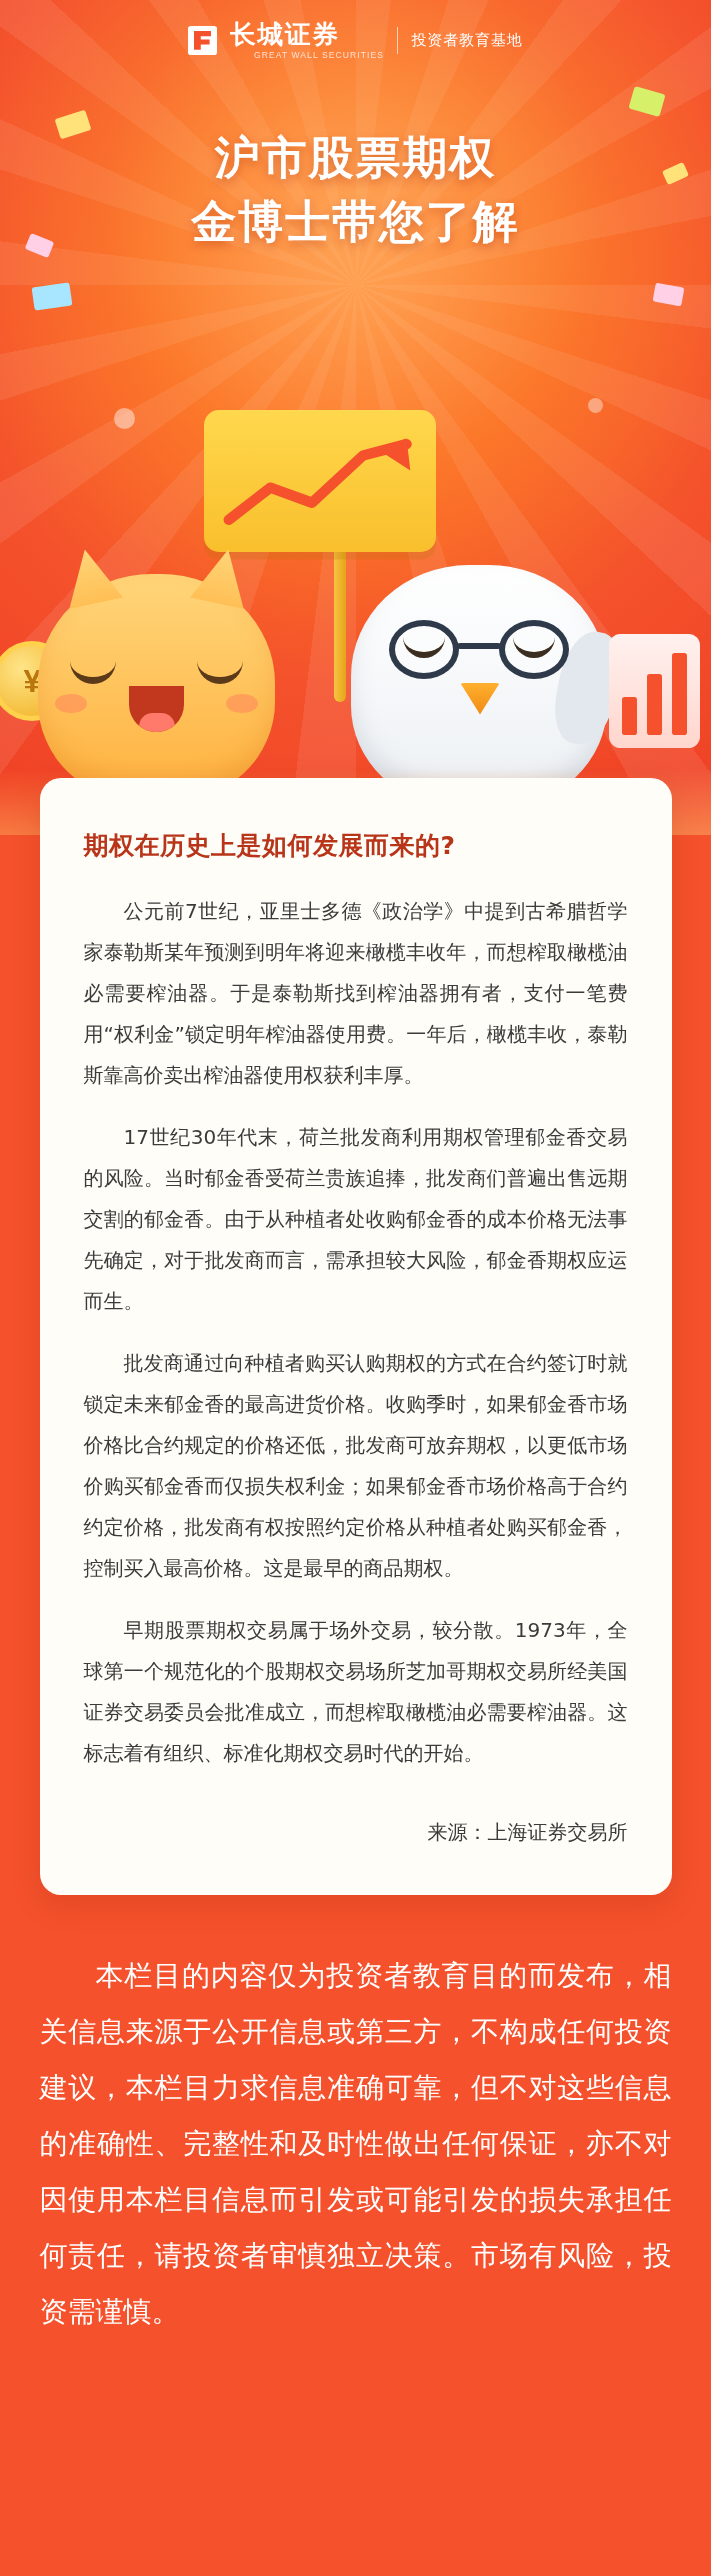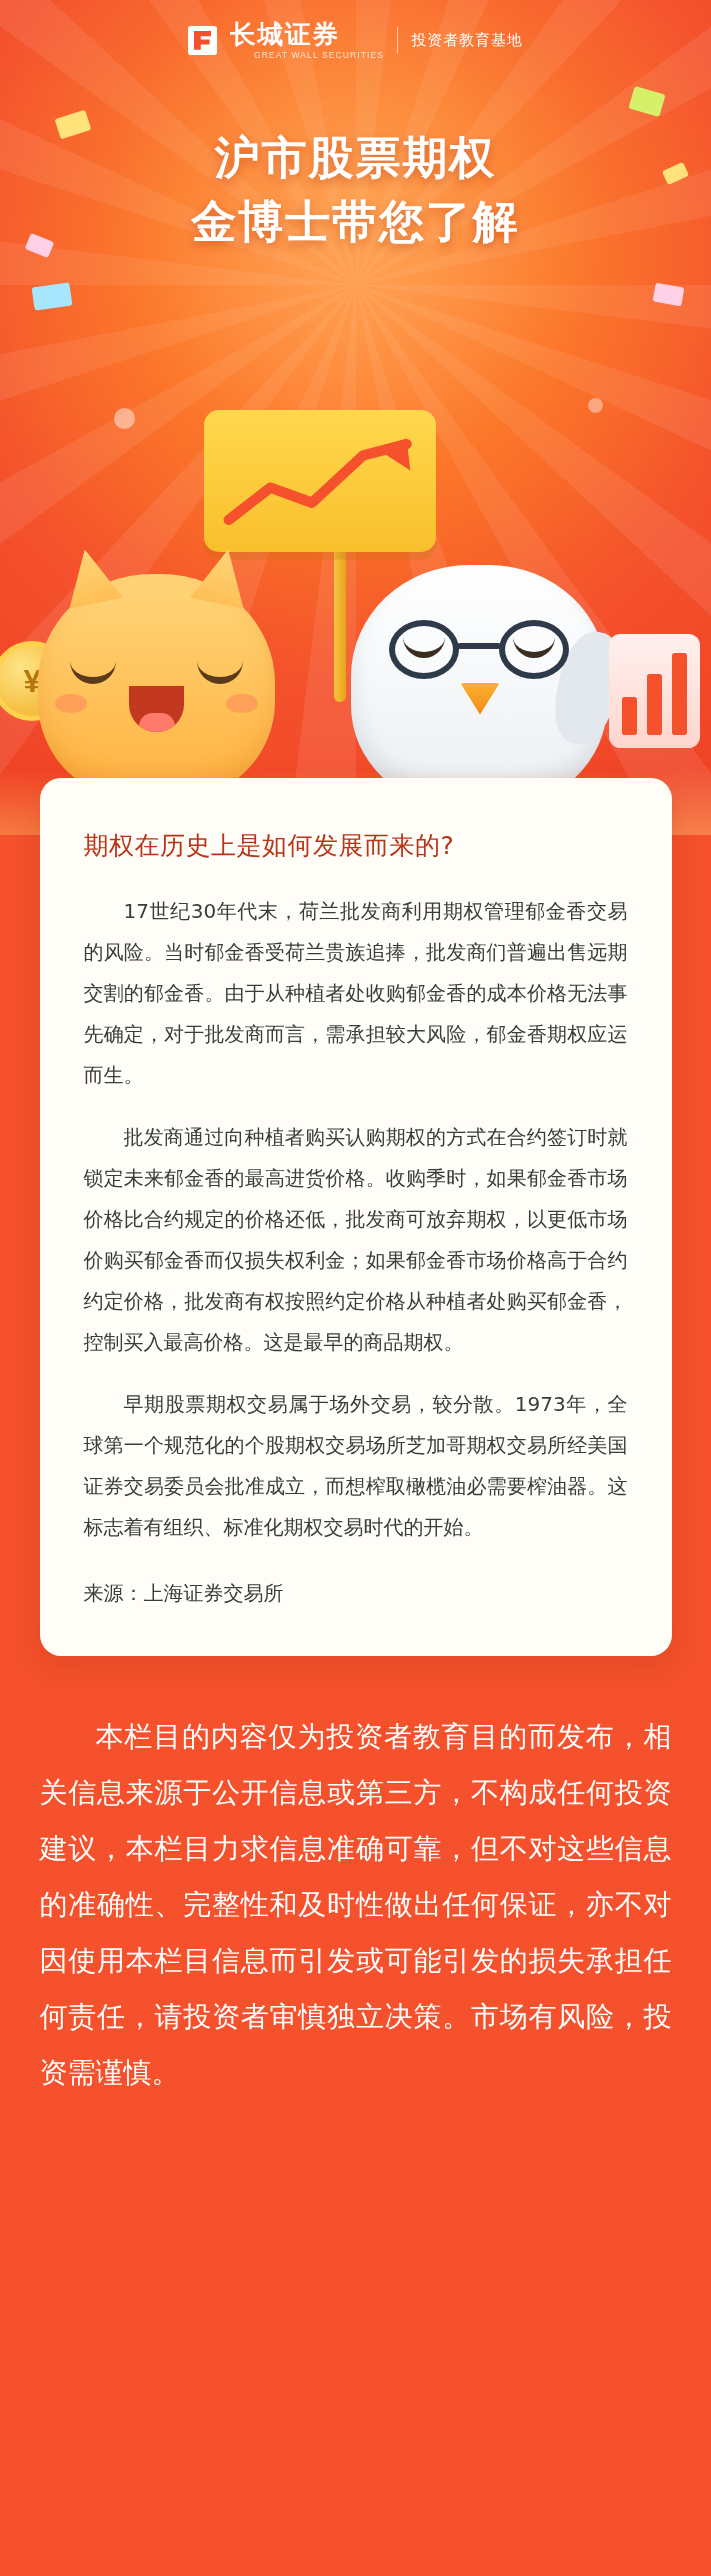--- a/index.html
+++ b/index.html
@@ -268,37 +268,37 @@
     margin: -57px auto 0;
     width: 632px;
     background: #fffdf7;
     border-radius: 21px;
     padding: 51px 44px 49px;
     box-shadow: 0 9.5px 28.5px rgba(150,40,0,0.18);
   }
   .card-title {
     color: #b8351a;
     font-size: 25px;
-    font-weight: normal;
+    font-weight: bold;
     letter-spacing: 0.5px;
     margin-bottom: 28.5px;
     font-family: "DejaVu Sans", sans-serif;
   }
   .para {
     color: #3b3b3b;
     font-size: 20px;
     line-height: 2.05;
     text-indent: 2em;
     text-align: justify;
     margin-bottom: 21px;
     font-family: "DejaVu Sans", sans-serif;
   }
   .source {
-    margin-top: 32px;
-    text-align: left;
+    margin-top: 45px;
+    text-align: right;
     color: #3b3b3b;
     font-size: 20px;
     font-family: "DejaVu Sans", sans-serif;
   }
 
   
   .disclaimer {
     position: relative;
     z-index: 6;
     width: 632px;
@@ -388,20 +388,21 @@
       <i style="left:63px;height:82px;"></i>
     </div>
 
     <div class="ground"></div>
   </div>
 </div>
 
 <div class="card">
   <div class="card-title">期权在历史上是如何发展而来的?</div>
 
+  <p class="para">公元前7世纪，亚里士多德《政治学》中提到古希腊哲学家泰勒斯某年预测到明年将迎来橄榄丰收年，而想榨取橄榄油必需要榨油器。于是泰勒斯找到榨油器拥有者，支付一笔费用“权利金”锁定明年榨油器使用费。一年后，橄榄丰收，泰勒斯靠高价卖出榨油器使用权获利丰厚。</p>
   <p class="para">17世纪30年代末，荷兰批发商利用期权管理郁金香交易的风险。当时郁金香受荷兰贵族追捧，批发商们普遍出售远期交割的郁金香。由于从种植者处收购郁金香的成本价格无法事先确定，对于批发商而言，需承担较大风险，郁金香期权应运而生。</p>
   <p class="para">批发商通过向种植者购买认购期权的方式在合约签订时就锁定未来郁金香的最高进货价格。收购季时，如果郁金香市场价格比合约规定的价格还低，批发商可放弃期权，以更低市场价购买郁金香而仅损失权利金；如果郁金香市场价格高于合约约定价格，批发商有权按照约定价格从种植者处购买郁金香，控制买入最高价格。这是最早的商品期权。</p>
   <p class="para">早期股票期权交易属于场外交易，较分散。1973年，全球第一个规范化的个股期权交易场所芝加哥期权交易所经美国证券交易委员会批准成立，而想榨取橄榄油必需要榨油器。这标志着有组织、标准化期权交易时代的开始。</p>
 
   <div class="source">来源：上海证券交易所</div>
 </div>
 
 <div class="disclaimer">
   <p>本栏目的内容仅为投资者教育目的而发布，相关信息来源于公开信息或第三方，不构成任何投资建议，本栏目力求信息准确可靠，但不对这些信息的准确性、完整性和及时性做出任何保证，亦不对因使用本栏目信息而引发或可能引发的损失承担任何责任，请投资者审慎独立决策。市场有风险，投资需谨慎。</p>
 </div>

